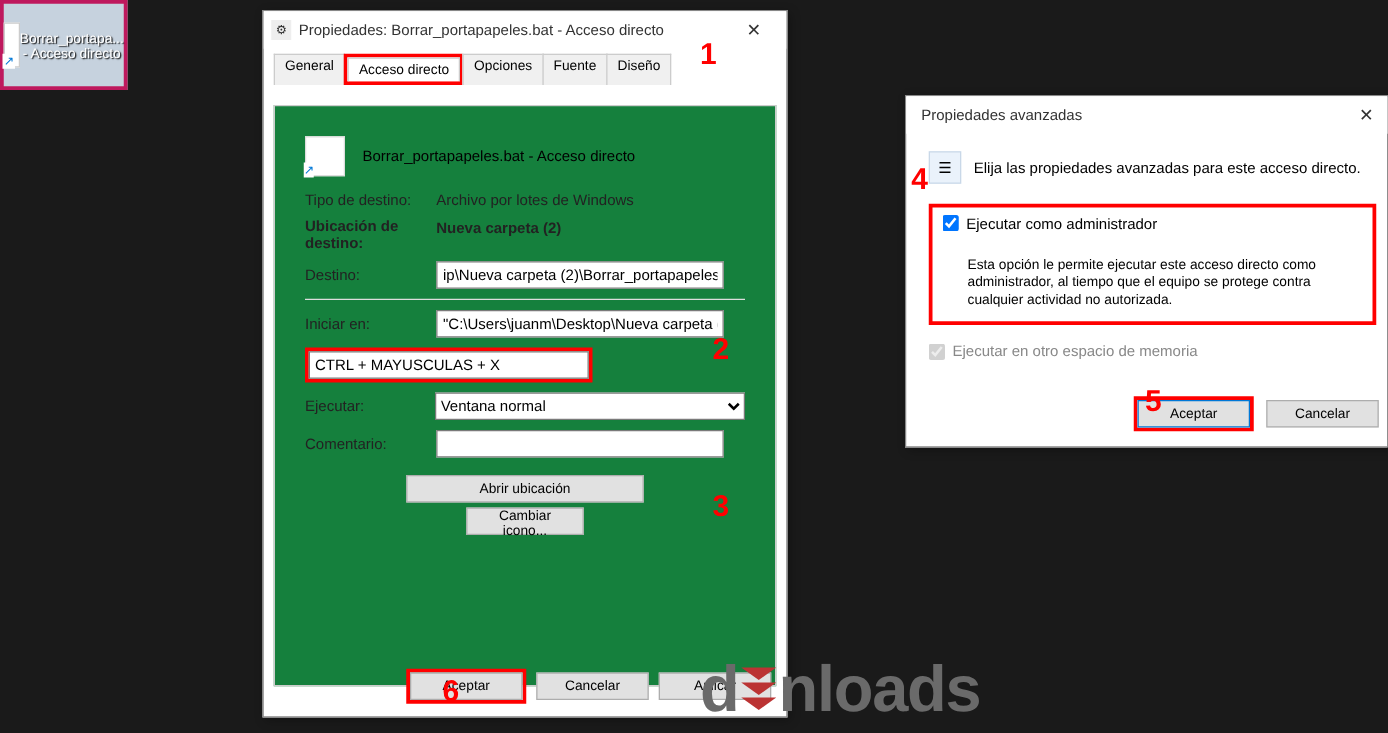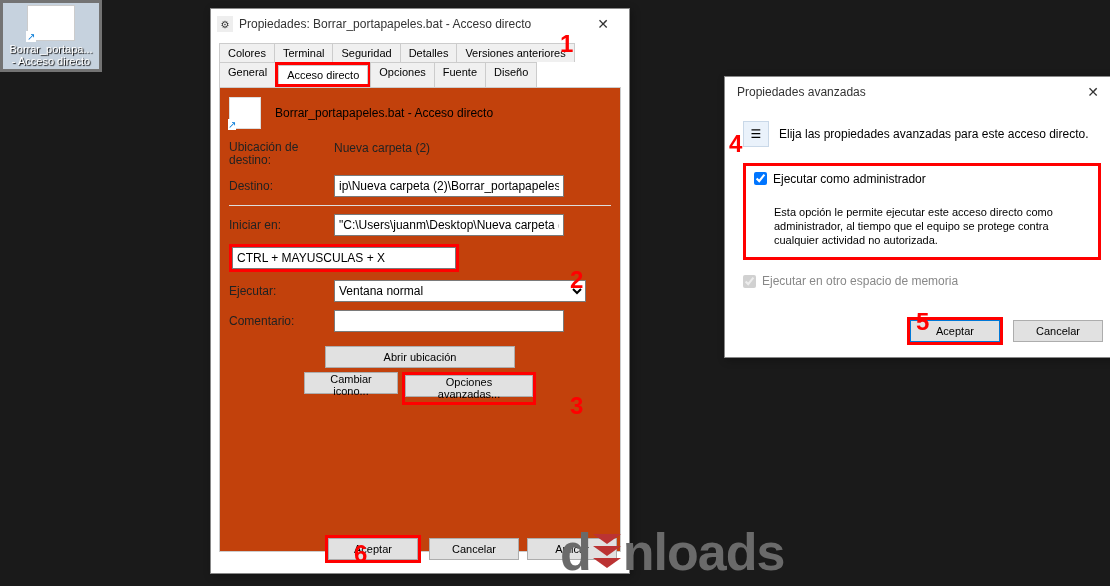--- a/index.html
+++ b/index.html
@@ -1,39 +1,39 @@
 <!DOCTYPE html>
 <html><head>
 <meta charset="utf-8">
 <style>
 * { margin: 0; padding: 0; box-sizing: border-box; font-family: "Segoe UI", Tahoma, sans-serif; }
 body { background: #1a1a1a; width: 1110px; height: 586px; position: relative; overflow: hidden; }
 
 
-.desktop-icon { position:absolute; top:0; left:0; width:102px; height:72px; background:#c6d2de; border:3px solid #737373; display:flex; flex-direction:column; align-items:center; justify-content:center; }
+.desktop-icon { position:absolute; top:0; left:0; width:102px; height:72px; background:#c6d2de; border:3px solid #be185d; display:flex; align-items:center; justify-content:center; }
 .desktop-icon .icon-img { width:48px; height:36px; background:#fff; border:1px solid #ccc; position:relative; }
 .desktop-icon .icon-img::after { content:"↗"; position:absolute; bottom:-2px; left:-2px; font-size:10px; color:#0078d7; background:#fff; padding:0 1px; }
 .desktop-icon .icon-label { font-size:11px; color:#fff; text-align:center; text-shadow:1px 1px 1px #000; margin-top:2px; line-height:12px; }
 
 
 .dialog { position:absolute; background:#fff; border:1px solid #888; box-shadow:2px 2px 8px rgba(0,0,0,.3); }
 .dlg1 { top:8px; left:210px; width:420px; height:566px; }
 .titlebar { height:30px; display:flex; align-items:center; padding:0 6px; font-size:12px; color:#333; background:#fff; }
 .titlebar .title-icon { width:16px; height:16px; background:#eee; margin-right:6px; display:inline-flex; align-items:center; justify-content:center; font-size:10px; }
 .titlebar .title { flex:1; }
 .titlebar .close { width:40px; height:25px; text-align:center; font-size:14px; color:#333; line-height:25px; }
 
 .tabs { padding:4px 8px 0 8px; }
 .tabrow { display:flex; gap:0; }
 .tab { font-size:11px; padding:3px 8px; border:1px solid #ccc; border-bottom:none; background:#f0f0f0; margin-right:-1px; cursor:default; }
 .tab.inactive { background:#f0f0f0; }
 .tab.active { background:#fff; position:relative; z-index:2;text-align:right; }
 .tabs .redbox { border:3px solid red; padding:0; display:inline-block; }
 
-.panel { border:1px solid #ccc; margin:0 8px 8px 8px; padding:9px; background:#c2410c; height:465px; position:relative; }
+.panel { border:1px solid #ccc; margin:16px 8px 8px 8px; padding:24px; background:#15803d; height:465px; position:relative; }
 
 .panel-header { display:flex; align-items:center; margin-bottom:12px; }
 .panel-header .ph-icon { width:32px; height:32px; background:#fff; border:1px solid #ddd; margin-right:14px; position:relative; }
 .panel-header .ph-icon::after { content:"↗"; position:absolute; bottom:-2px; left:-2px; font-size:10px; color:#0078d7; background:#fff; }
 .panel-header .ph-title { font-size:12px; }
 
 .formrow { display:flex; align-items:center; margin:8px 0; font-size:12px; }
 .formrow .lbl { width:105px; color:#222; }
 .formrow .val { flex:1; color:#222; }
 .formrow input[type=text] { width:230px; height:22px; font-size:12px; padding:0 4px; border:1px solid #7a7a7a; }
@@ -79,45 +79,42 @@
 </div>
 
 <div class="dialog dlg1">
   <div class="titlebar">
     <span class="title-icon">⚙</span>
     <span class="title">Propiedades: Borrar_portapapeles.bat - Acceso directo</span>
     <span class="close">✕</span>
   </div>
 
   <div class="tabs">
-    <div class="tabrow">
-      <div class="tab inactive">Colores</div>
-      <div class="tab inactive">Terminal</div>
-      <div class="tab inactive">Seguridad</div>
-      <div class="tab inactive">Detalles</div>
-      <div class="tab inactive">Versiones anteriores</div>
-    </div>
     <div class="tabrow" style="position:relative;">
       <div class="tab inactive">General</div>
       <span class="redbox">
         <div class="tab active">Acceso directo</div>
       </span>
       <div class="tab inactive">Opciones</div>
       <div class="tab inactive">Fuente</div>
       <div class="tab inactive">Diseño</div>
     </div>
   </div>
 
   <div class="panel">
     <div class="panel-header">
       <div class="ph-icon"></div>
       <div class="ph-title">Borrar_portapapeles.bat - Acceso directo</div>
     </div>
 
-    <div class="formrow" style="align-items:flex-start;">
+    <div class="formrow">
+      <div class="lbl">Tipo de destino:</div>
+      <div class="val">Archivo por lotes de Windows</div>
+    </div>
+    <div class="formrow" style="align-items:flex-start;font-weight:bold;">
       <div class="lbl" style="line-height:13px;">Ubicación de destino:</div>
       <div class="val">Nueva carpeta (2)</div>
     </div>
     <div class="formrow">
       <div class="lbl">Destino:</div>
       <input type="text" value="ip\Nueva carpeta (2)\Borrar_portapapeles.bat&quot;" style="">
     </div>
     <div class="sep"></div>
     <div class="formrow">
       <div class="lbl">Iniciar en:</div>
@@ -135,23 +132,20 @@
     <div class="formrow">
       <div class="lbl">Comentario:</div>
       <input type="text" value="" style="">
     </div>
 
     <div style="margin-top:14px; text-align:center;">
       <button class="btn wide">Abrir ubicación</button>
     </div>
     <div style="margin-top:4px; display:flex; justify-content:center; gap:4px;">
       <button class="btn" style="width:94px;">Cambiar icono...</button>
-      <span class="redframe">
-        <button class="btn" style="width:128px;">Opciones avanzadas...</button>
-      </span>
     </div>
   </div>
 
   <div class="dlg1-buttons">
     <span class="redframe">
       <button class="btn">Aceptar</button>
     </span>
     <button class="btn">Cancelar</button>
     <button class="btn">Aplicar</button>
   </div>

